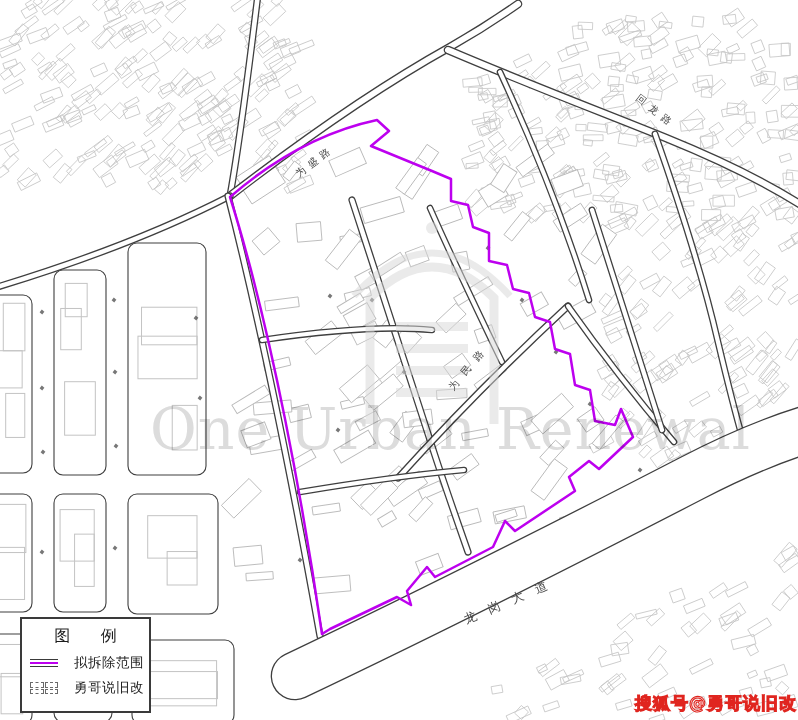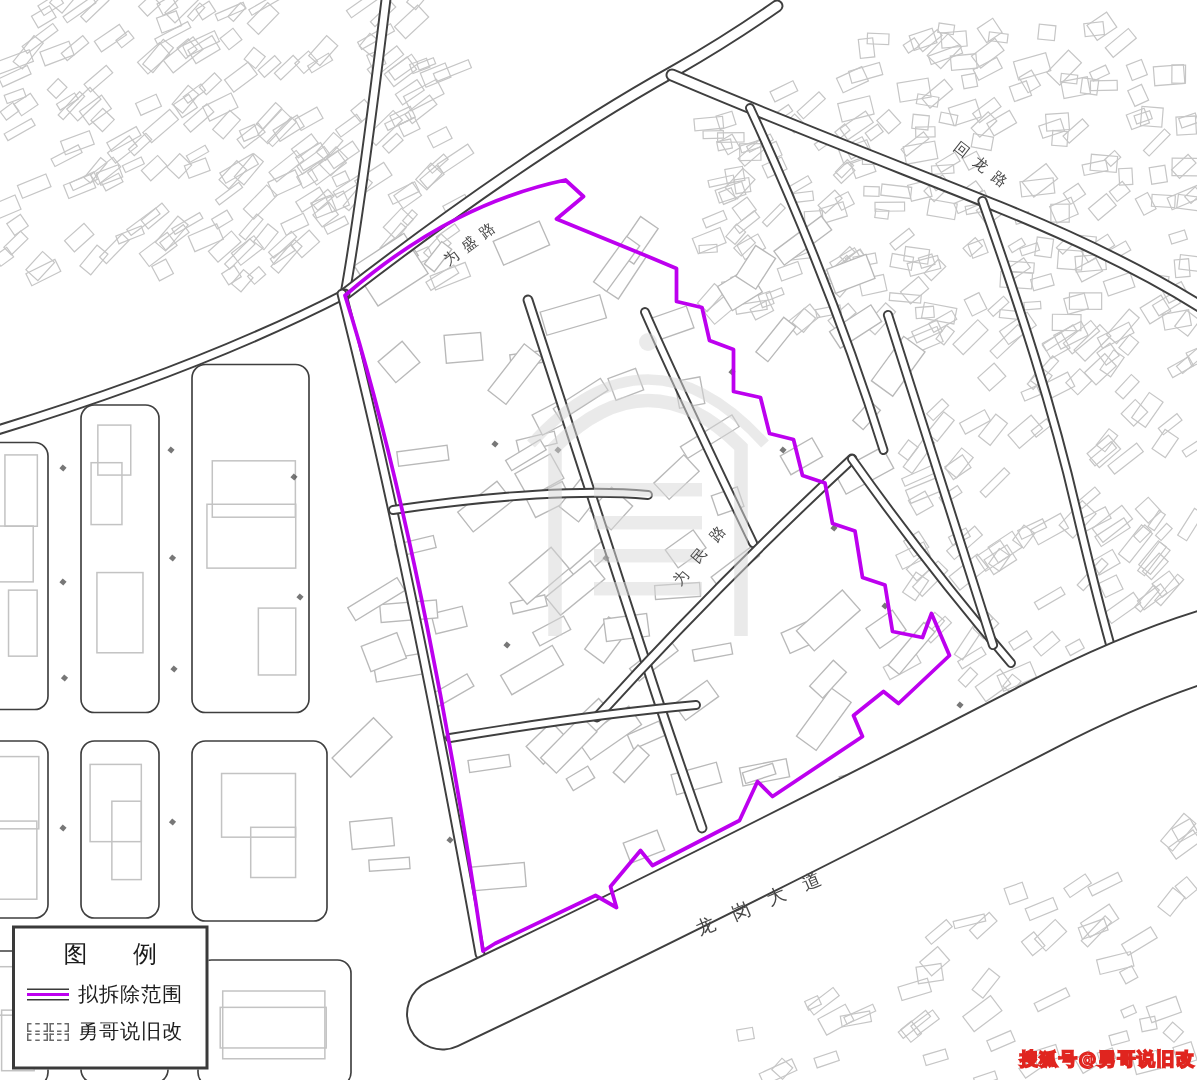--- a/index.html
+++ b/index.html
@@ -29,45 +29,45 @@
   .rlabel{
     position:absolute;z-index:3;color:#474747;white-space:nowrap;
     font-size:10px;transform-origin:left center;
   }
   #lbl-weisheng{left:297px;top:168px;transform:rotate(-37deg);letter-spacing:5px;}
   #lbl-huilong{left:637px;top:90px;transform:rotate(38deg);letter-spacing:6px;}
   #lbl-weimin{left:451px;top:382px;transform:rotate(-50deg);letter-spacing:9px;}
   #lbl-longgang{left:465px;top:612px;transform:rotate(-23deg);letter-spacing:13px;font-size:12.5px;}
 
   #legend{
-    position:absolute;left:8px;top:617px;width:131px;height:96px;z-index:5;
+    position:absolute;left:20px;top:617px;width:131px;height:96px;z-index:5;
     background:#fff;border:2px solid #3a3a3a;box-sizing:border-box;padding:7px 8px 4px 8px;
   }
   #legend .lg-title{
     text-align:center;font-size:16px;color:#1c1c1c;
     letter-spacing:1.9em;margin-right:-1.9em;margin-bottom:7px;
   }
-  .lg-item{display:flex;align-items:center;gap:6px;margin-bottom:7px;text-align:center;}
+  .lg-item{display:flex;align-items:center;gap:16px;margin-bottom:7px;text-align:center;}
   .lg-label{font-size:13.5px;color:#1c1c1c;letter-spacing:.5px;white-space:nowrap;}
   .sym-boundary{
     width:28px;height:8px;flex:0 0 28px;box-sizing:border-box;
     border-top:1px solid #3a3a3a;border-bottom:1px solid #3a3a3a;
     display:flex;align-items:center;
   }
   .sym-boundary i{display:block;width:100%;height:2px;background:var(--boundary);}
   .sym-road{
     width:28px;height:12px;flex:0 0 28px;
     display:grid;grid-template-columns:1fr 1fr;grid-template-rows:1fr 1fr;gap:1px;
   }
   .sym-road i{display:block;border:1px dashed #6a6a6a;box-sizing:border-box;}
 
   #badge{
     position:absolute;right:1px;bottom:5px;z-index:6;white-space:nowrap;
     font-family:"DejaVu Sans","Liberation Sans",sans-serif;
-    font-size:12px;font-weight:700;letter-spacing:1px;
+    font-size:17px;font-weight:700;letter-spacing:1px;
     color:#ffffff;margin-top:12px;-webkit-text-stroke:1.1px var(--badge);
   }
   @supports not (-webkit-text-stroke:1px red){
     #badge{color:var(--badge);}
   }
 </style>
 </head>
 <body>
 
 <div id="stage">
@@ -803,20 +803,21 @@
     <path id="boundary" d="M377,120 L389,131 L371,146
          L432,171 L451,179 L451,201 L468,205 L473,227 L489,233 L489,261 L507,265
          L513,289 L529,293 L535,317 L550,322 L555,349 L570,354 L575,385 L590,390
          L595,421 L615,425 L621,409 L633,437
          L599,469 L589,461 L569,477 L575,491 L515,531 L505,521 L493,547 L435,577
          L427,567 L407,591 L411,605 L397,597 L330,629 L322,634
          C 304,510 272,330 230,197
          C 282,152 330,130 377,120 Z"></path>
   </svg>
 
+  <div class="wmtext">One Urban Renewal</div>
 
   <span class="rlabel" id="lbl-weisheng">为盛路</span>
   <span class="rlabel" id="lbl-huilong">回龙路</span>
   <span class="rlabel" id="lbl-weimin">为民路</span>
   <span class="rlabel" id="lbl-longgang">龙岗大道</span>
 
   <div id="legend">
     <div class="lg-title">图例</div>
     <div class="lg-item">
       <span class="sym-boundary">

